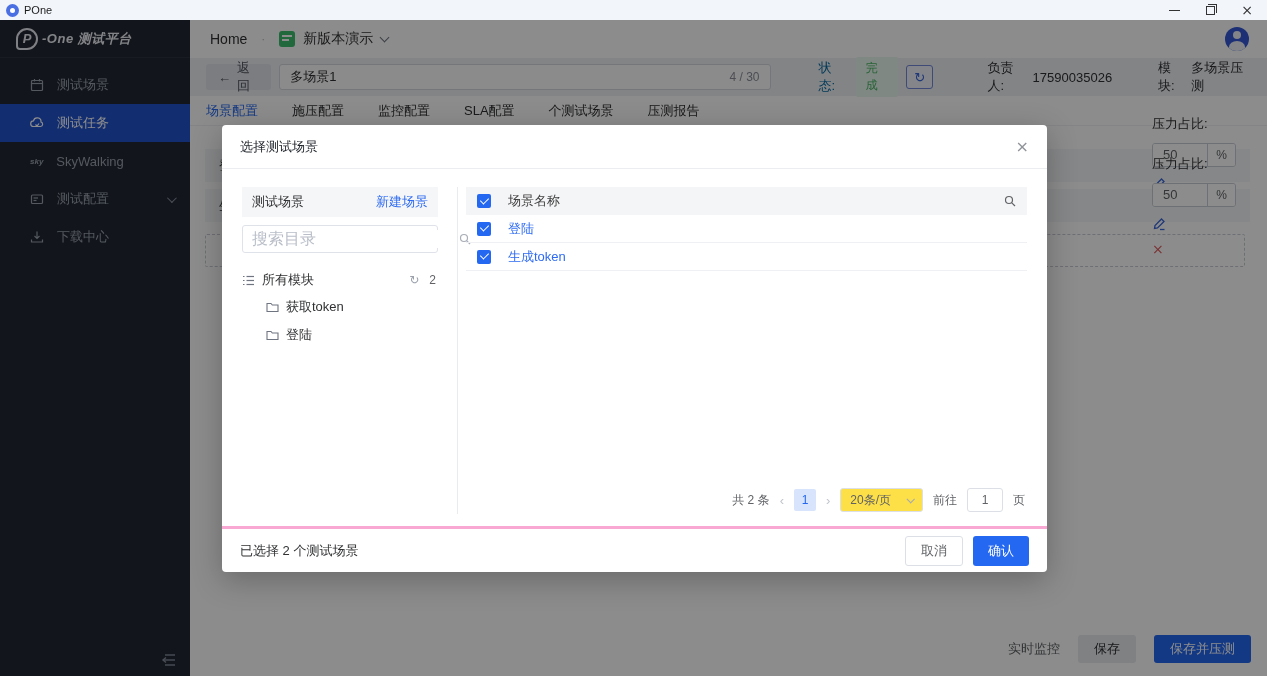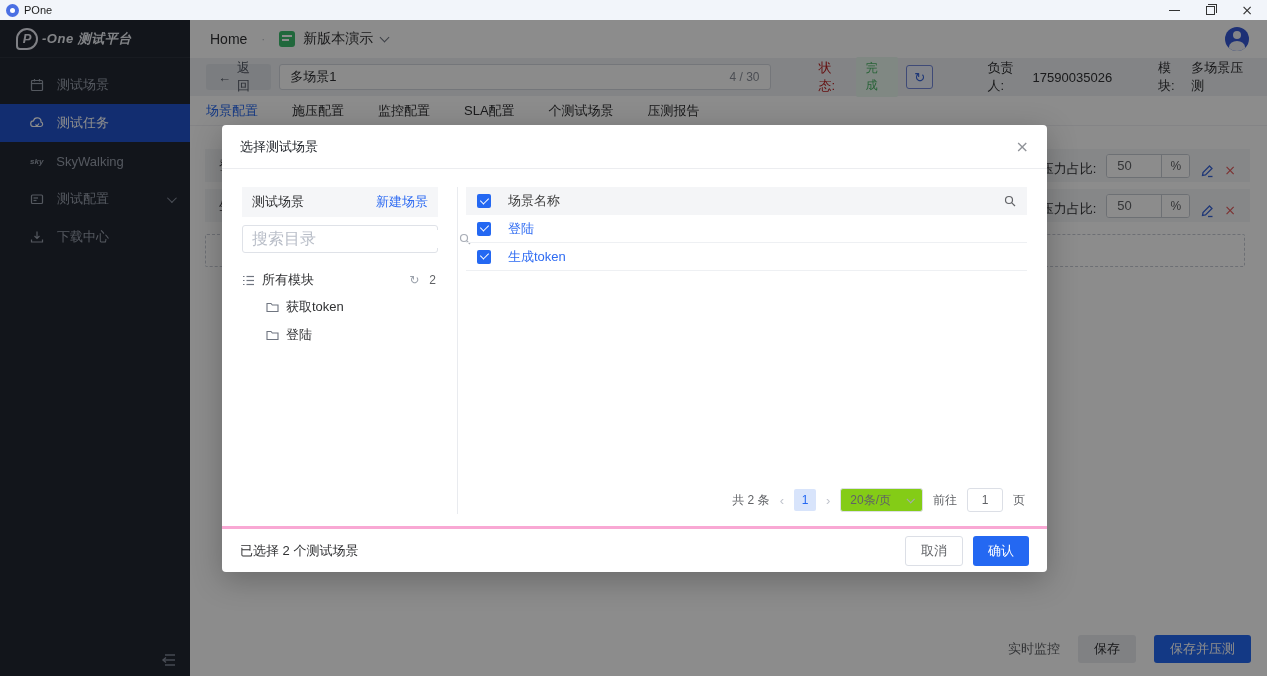--- a/index.html
+++ b/index.html
@@ -49,39 +49,39 @@
   .avatar { margin-left:auto; width:24px; height:24px; border-radius:50%; background:#3558d6; position:relative; overflow:hidden; }
   .avatar::before { content:''; position:absolute; left:8px; top:4px; width:8px; height:8px; border-radius:50%; background:#eef1f8; }
   .avatar::after { content:''; position:absolute; left:4px; top:14px; width:16px; height:12px; border-radius:50% 50% 0 0; background:#eef1f8; }
 
   
   .toolbar { height:38px; background:#eef0f4; display:flex; align-items:center; padding:0 16px; }
   .btn-back { height:26px; background:#e1e4ea; border-radius:3px; display:flex; align-items:center; gap:6px; padding:0 12px; color:#4e5food; color:#4e545f; font-size:13px; }
   .name-input { margin-left:8px; width:533px; height:26px; background:#fdfdfe; border:1px solid #d3d7de; border-radius:3px; display:flex; align-items:center; padding:0 10px; }
   .name-input input { border:none; outline:none; background:transparent; flex:1; font-size:13px; color:#303133; font-family:inherit; }
   .counter { font-size:12px; color:#8a8f99; }
-  .tb-label { margin-left:48px; color:#b91c1c; }
+  .tb-label { margin-left:48px; color:#0369a1; }
   .badge-done { margin-left:10px; background:#e9f7ee; color:#49b566; font-size:12px; padding:3px 10px; border-radius:2px; }
   .btn-refresh { margin-left:8px; width:30px; height:24px; border:1px solid #7388d9; background:#eef2fd; border-radius:3px; color:#3a66d9; font-size:13px; display:flex; align-items:center; justify-content:center; font-family:"DejaVu Sans",sans-serif; }
   .owner-label { margin-left:54px; color:#303133; }
   .owner-value { margin-left:6px; color:#303133; }
   .module-label { margin-left:46px; color:#303133; }
   .module-value { margin-left:6px; color:#303133; }
 
   
   .tabs { height:30px; display:flex; align-items:flex-start; gap:34px; padding:6px 0 0 16px; background:#fff; border-bottom:1px solid #f0f1f4; }
   .tab { font-size:13px; color:#303133; padding-bottom:8px; cursor:pointer; }
   .tab.active { color:#2b6bf0; border-bottom:2px solid #2b6bf0; }
 
   
   .content { position:relative; height:550px; background:#fff; }
   .sc-row { position:absolute; left:15px; right:17px; height:33px; background:#f5f6f8; display:flex; align-items:center; padding:0 14px; }
   .sc-row.r1 { top:23px; } .sc-row.r2 { top:63px; }
   .sc-name { color:#303133; }
-  .press-group { margin-left:auto; display:flex; align-items:flex-end; gap:10px; }
+  .press-group { margin-left:auto; display:flex; align-items:flex-start; gap:10px;flex-direction:column; }
   .press-label { color:#303133; }
   .press-input { display:flex; height:24px; border:1px solid #c7ccd4; border-radius:3px; background:#fff; overflow:hidden; }
   .press-input input { width:54px; border:none; outline:none; padding:0 10px; font-size:13px; color:#606266; font-family:inherit; }
   .press-unit { width:28px; border-left:1px solid #c7ccd4; display:flex; align-items:center; justify-content:center; font-size:12px; color:#606266; background:#fff; }
   .ico-edit { color:#3a66d9; width:14px; height:14px; }
   .ico-del { color:#e05c5c; font-size:14px; font-family:"DejaVu Sans",sans-serif; }
   .dashed-box { position:absolute; left:15px; right:22px; top:108px; height:33px; border:1px dashed #c6cbd4; border-radius:2px; }
 
   
   .bottom-actions { position:absolute; right:16px; bottom:13px; display:flex; align-items:center; gap:18px; }
@@ -117,21 +117,21 @@
   .t-head { height:28px; background:#f4f5f7; display:flex; align-items:center; padding:0 11px; }
   .t-head-label { margin-left:17px; color:#404040; }
   .t-head .ico-search { margin-left:auto; color:#606266; }
   .t-row { height:28px; border-bottom:1px solid #eef0f3; display:flex; align-items:center; padding:0 11px; }
   .t-link { margin-left:17px; color:#2e6bf2; cursor:pointer; }
   .checkbox { width:14px; height:14px; border-radius:2px; background:#2468f2; position:relative; flex:0 0 auto; }
   .checkbox::after { content:''; position:absolute; left:4.5px; top:1.5px; width:4px; height:7px; border-right:1.6px solid #fff; border-bottom:1.6px solid #fff; transform:rotate(45deg); }
   .pagination { margin-top:auto; display:flex; align-items:center; justify-content:flex-end; gap:10px; padding:10px 2px 14px 0; font-size:12px; color:#606266; }
   .pg-arrow { color:#bfc3cc; font-size:13px; }
   .pg-page { min-width:22px; height:22px; line-height:22px; text-align:center; background:#d8e4fb; color:#2468f2; border-radius:2px; padding:0 4px; }
-  .pg-select { height:24px; border:1px solid #dcdfe6; border-radius:3px; display:inline-flex; align-items:center; gap:16px; padding:0 9px; color:#606266; background:#84cc16; }
+  .pg-select { height:24px; border:1px solid #dcdfe6; border-radius:3px; display:inline-flex; align-items:center; gap:16px; padding:0 9px; color:#606266; background:#fde047; }
   .pg-chev { width:6px; height:6px; border-right:1px solid #a4a9b2; border-bottom:1px solid #a4a9b2; transform:rotate(45deg) translateY(-1px); }
   .pg-goto-input { width:36px; height:24px; border:1px solid #dcdfe6; border-radius:3px; text-align:center; font-size:12px; color:#606266; outline:none; font-family:inherit; }
   .m-footer { height:46px; border-top:3px solid #f9a8d4; display:flex; align-items:center; padding:0 18px; }
   .m-selected { color:#303133; }
   .m-actions { margin-left:auto; display:flex; align-items:center; gap:10px; }
   .btn-cancel { height:30px; padding:0 15px; border:1px solid #dcdfe6; border-radius:3px; background:#fff; color:#606266; font-size:13px; display:flex; align-items:center; }
   .btn-confirm { height:30px; padding:0 15px; border-radius:3px; background:#2468f2; color:#fff; font-size:13px; display:flex; align-items:center; }
 </style>
 </head>
 <body>

